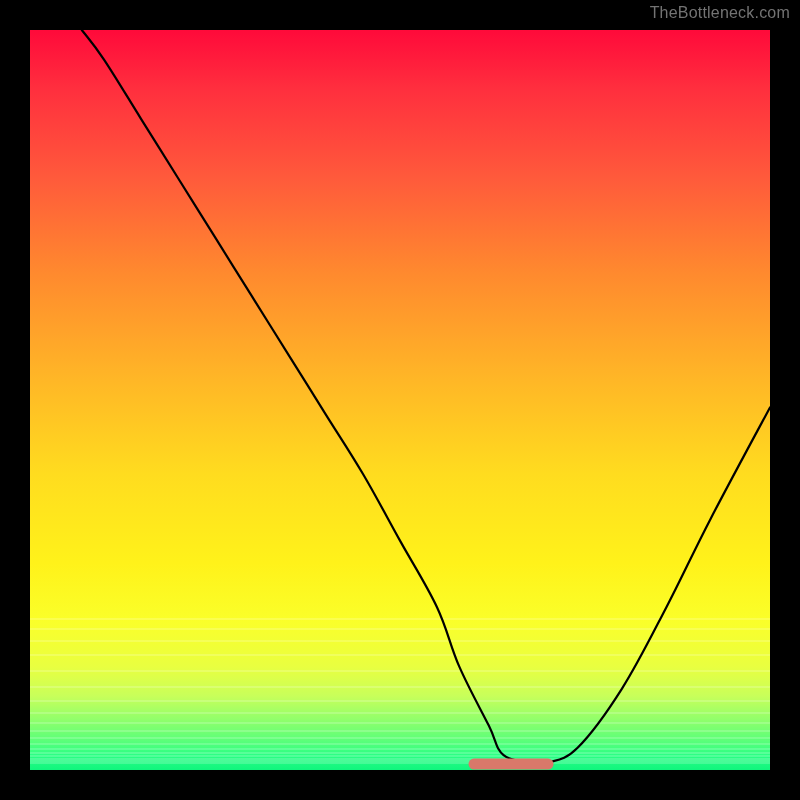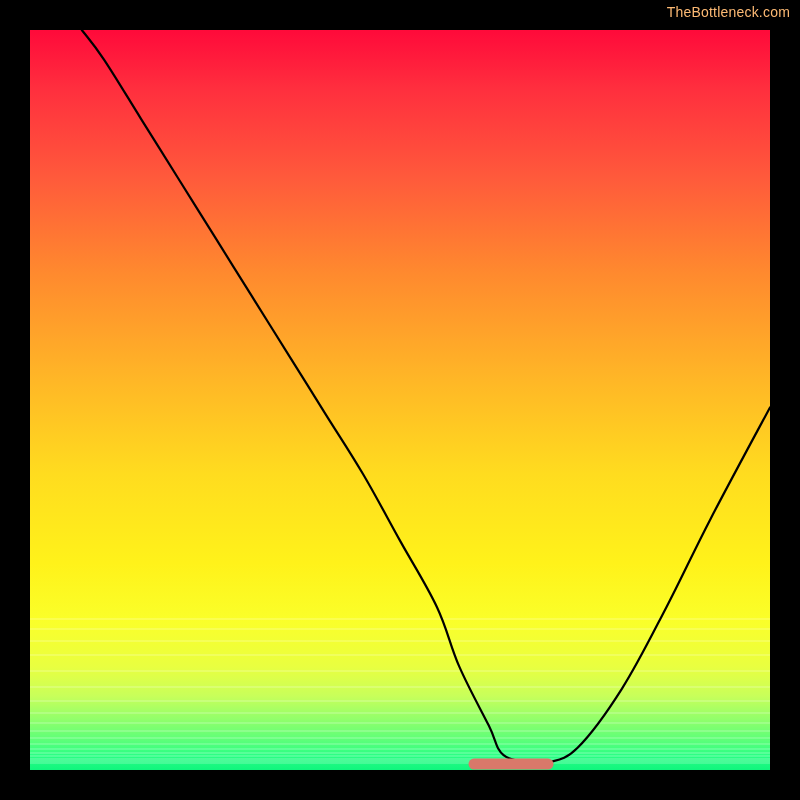--- a/index.html
+++ b/index.html
@@ -14,22 +14,22 @@
   .frame {
     position: relative;
     width: 800px;
     height: 800px;
     background: #000;
   }
   .watermark {
     position: absolute;
     top: 4px;
     right: 10px;
-    color: #fdba74;
-    font-size: 14px;
+    color: #737373;
+    font-size: 16px;
     font-weight: 500;
     letter-spacing: 0.2px;
     z-index: 10;
     user-select: none;
   }
   .plot-area {
     position: absolute;
     left: 30px;
     top: 30px;
     width: 740px;

